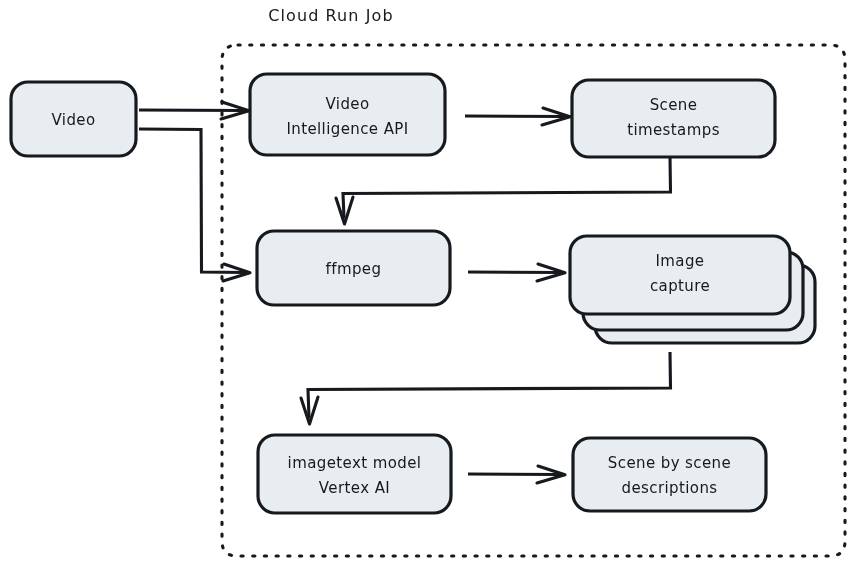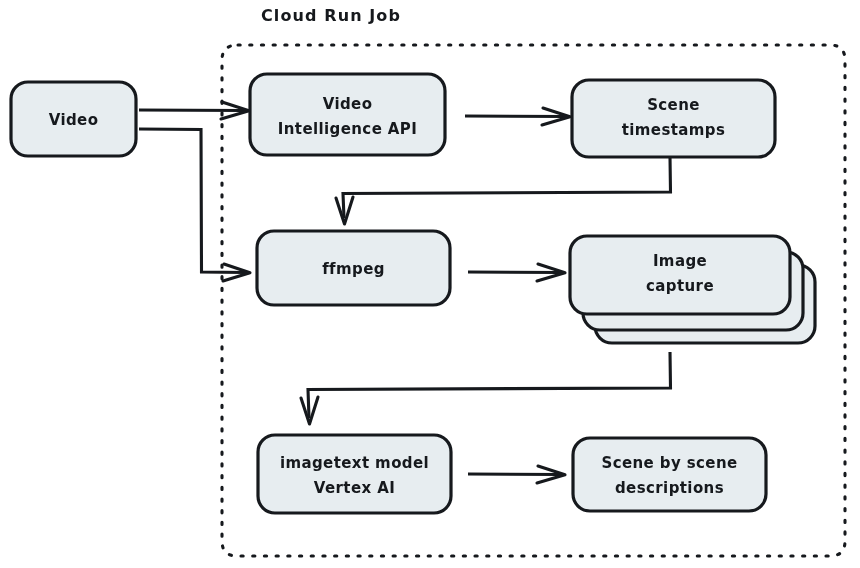--- a/index.html
+++ b/index.html
@@ -11,21 +11,20 @@
   body {
     width: 860px;
     height: 568px;
     overflow: hidden;
     font-family: "DejaVu Sans", sans-serif;
   }
   #diagram-root {
     position: relative;
     width: 860px;
     height: 568px;
-    font-weight: bold;
   }
   svg#flow {
     display: block;
     width: 860px;
     height: 568px;
   }
   .node-shape {
     fill: #e7edf0;
     stroke: #16191d;
     stroke-width: 3.2;

